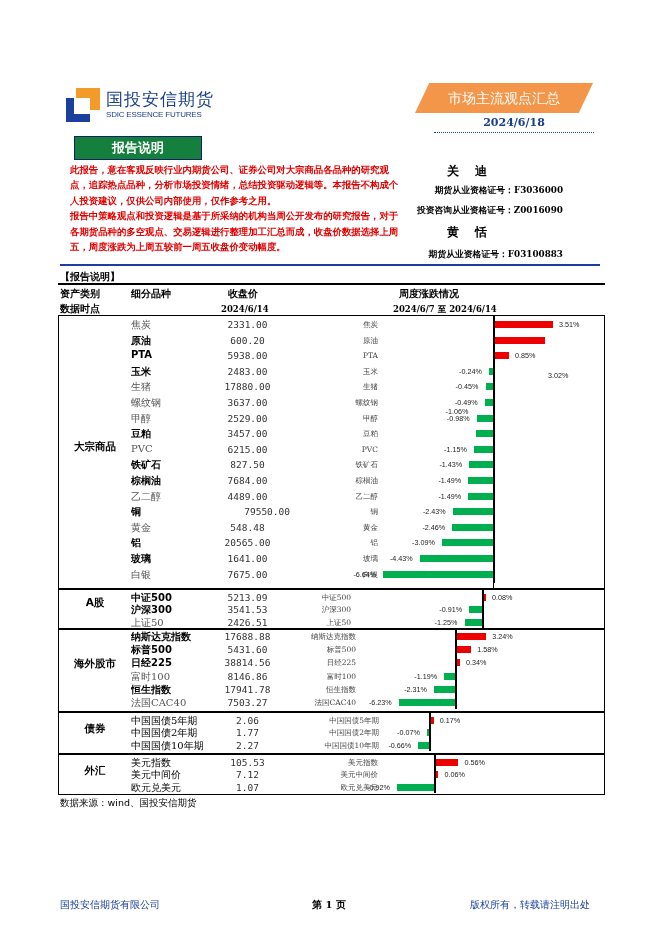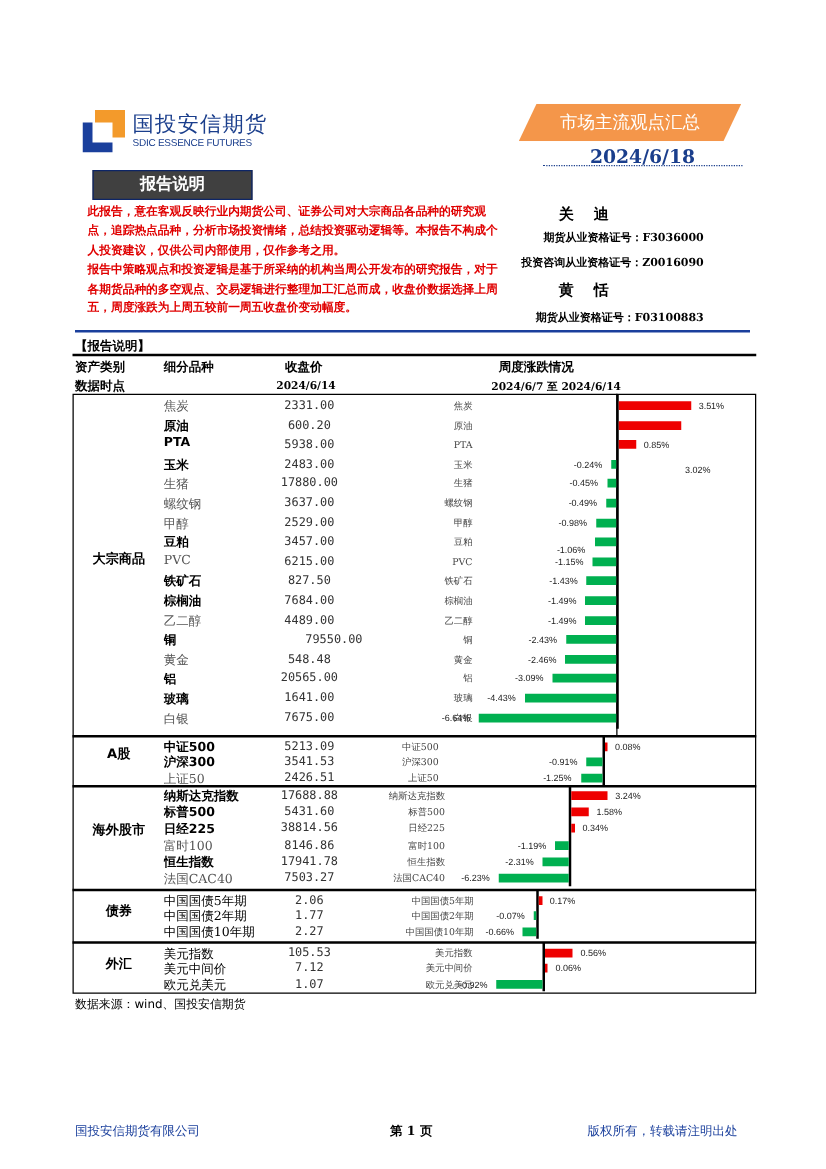--- a/index.html
+++ b/index.html
@@ -7,24 +7,24 @@
   body { position: relative; font-family: "DejaVu Serif", "Liberation Serif", serif; color: #000; }
   .abs { position: absolute; }
 
   
   .logo-mark { left: 66px; top: 88px; width: 34px; height: 34px; }
   .logo-cn { left: 106px; top: 88px; font-family: "DejaVu Sans", sans-serif; font-size: 17px; color: #1a3e8c; letter-spacing: 1px; white-space: nowrap; }
   .logo-en { left: 106px; top: 110px; font-family: "Liberation Sans", sans-serif; font-size: 8px; color: #1a3e8c; white-space: nowrap; letter-spacing: -0.2px; }
 
   .banner { left: 415px; top: 83px; width: 178px; height: 30px; background: #f4964a; clip-path: polygon(8% 0, 100% 0, 92% 100%, 0 100%); }
   .banner-text { left: 415px; top: 83px; width: 178px; height: 30px; line-height: 30px; text-align: center; color: #fff; font-size: 14px; font-family: "DejaVu Sans", sans-serif; }
-  .date { left: 434px; top: 116px; width: 160px; text-align: center; font-size: 15px; color: #1a3e8c; font-weight: bold; }
+  .date { left: 434px; top: 116px; width: 160px; text-align: center; font-size: 11px; color: #1a3e8c; font-weight: bold; }
   .date-rule { left: 434px; top: 132px; width: 160px; border-top: 1px dotted #1a3e8c; }
 
-  .report-tab { left: 74px; top: 136px; width: 128px; height: 24px; background: #404040; border: 1px solid #0d2566; color: #fff; font-size: 13px; font-family: "DejaVu Sans", sans-serif; font-weight: bold; text-align: center; line-height: 22px; }
+  .report-tab { left: 74px; top: 136px; width: 128px; height: 24px; background: #15803d; border: 1px solid #0d2566; color: #fff; font-size: 13px; font-family: "DejaVu Sans", sans-serif; font-weight: bold; text-align: center; line-height: 22px; }
 
   .disclaimer { left: 70px; top: 162px; width: 330px; font-size: 9.4px; line-height: 15.4px; color: #e00000; font-weight: bold; font-family: "DejaVu Sans", sans-serif; }
   .disclaimer p { margin: 0; }
 
   .author-name { font-size: 12px; font-weight: bold; text-align: center; font-family: "DejaVu Sans", sans-serif; letter-spacing: 6px; }
   .author-cert { font-size: 8.8px; font-weight: bold; text-align: right; white-space: nowrap; }
 
   .blue-rule { left: 60px; top: 264px; width: 540px; height: 2px; background: #1a3f9c; }
 
   
@@ -140,21 +140,21 @@
     <div class="abs pct" style="top: 398px; left: 454.915px;">-0.49%</div>
     <div class="abs name g" style="top: 411.6px;">甲醇</div>
     <div class="abs val" style="top: 412.6px;">2529.00</div>
     <div class="abs clabel" style="left: 238px; top: 413.6px;">甲醇</div>
     <div class="abs bar dn" style="top: 414.6px; width: 16.17px; left: 476.83px;"></div>
     <div class="abs pct" style="top: 413.6px; left: 446.83px;">-0.98%</div>
     <div class="abs name b" style="top: 427.2px;">豆粕</div>
     <div class="abs val" style="top: 428.2px;">3457.00</div>
     <div class="abs clabel" style="left: 238px; top: 429.2px;">豆粕</div>
     <div class="abs bar dn" style="top: 430.2px; width: 17.49px; left: 475.51px;"></div>
-    <div class="abs pct" style="top: 435px; left: 445.51px;">-1.06%</div>
+    <div class="abs pct" style="top: 407px; left: 445.51px;">-1.06%</div>
     <div class="abs name g" style="top: 442.8px;">PVC</div>
     <div class="abs val" style="top: 443.8px;">6215.00</div>
     <div class="abs clabel" style="left: 238px; top: 444.8px;">PVC</div>
     <div class="abs bar dn" style="top: 445.8px; width: 18.975px; left: 474.025px;"></div>
     <div class="abs pct" style="top: 444.8px; left: 444.025px;">-1.15%</div>
     <div class="abs name b" style="top: 458.4px;">铁矿石</div>
     <div class="abs val" style="top: 459.4px;">827.50</div>
     <div class="abs clabel" style="left: 238px; top: 460.4px;">铁矿石</div>
     <div class="abs bar dn" style="top: 461.4px; width: 23.595px; left: 469.405px;"></div>
     <div class="abs pct" style="top: 460.4px; left: 439.405px;">-1.43%</div>

